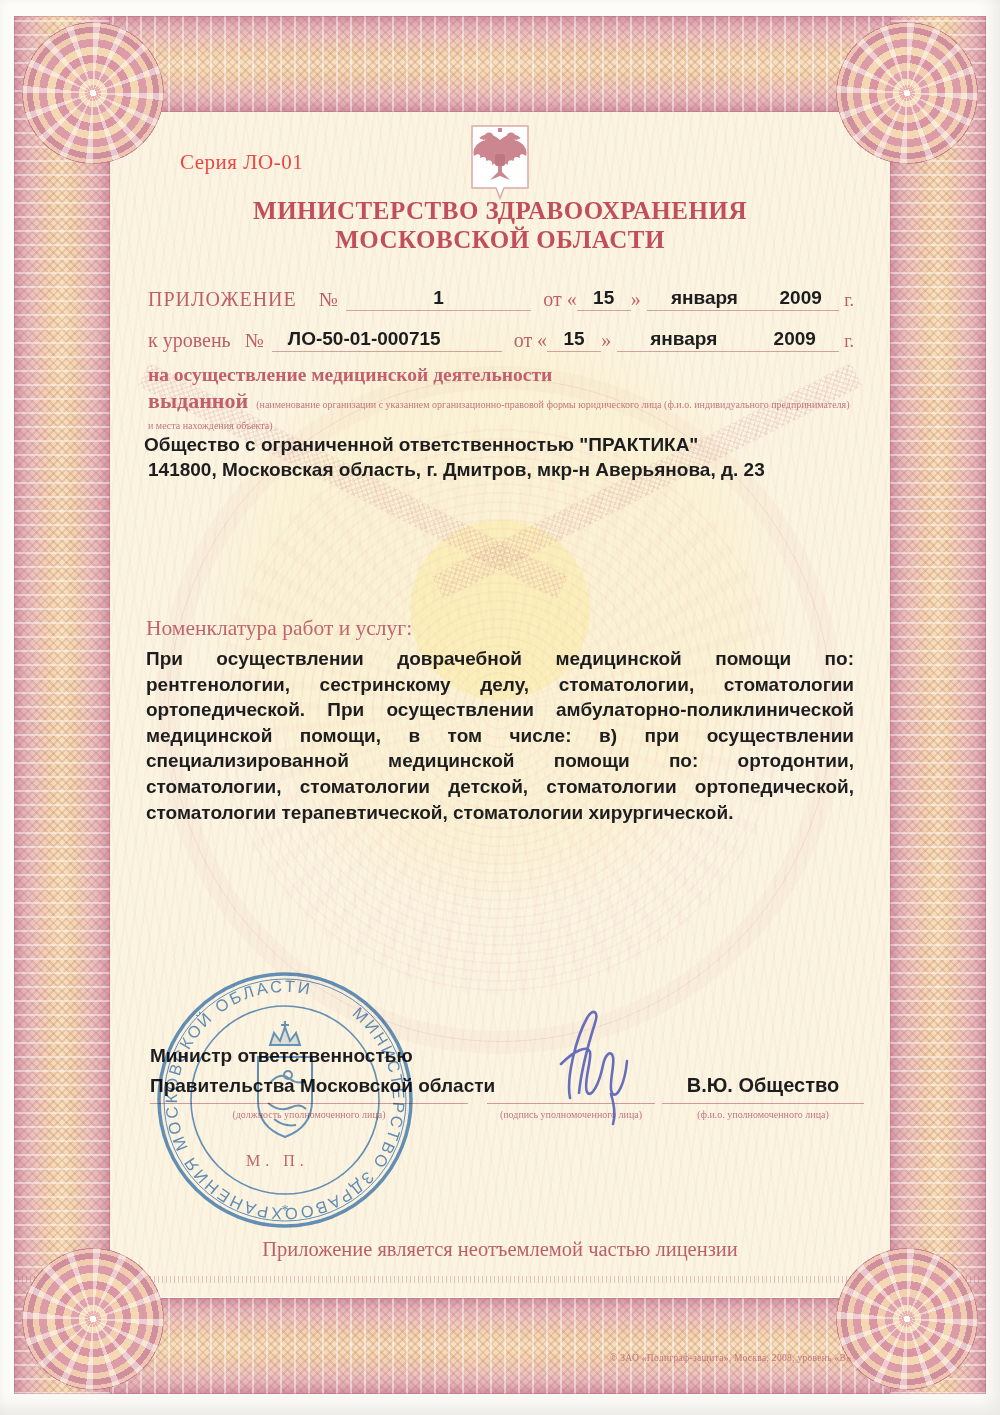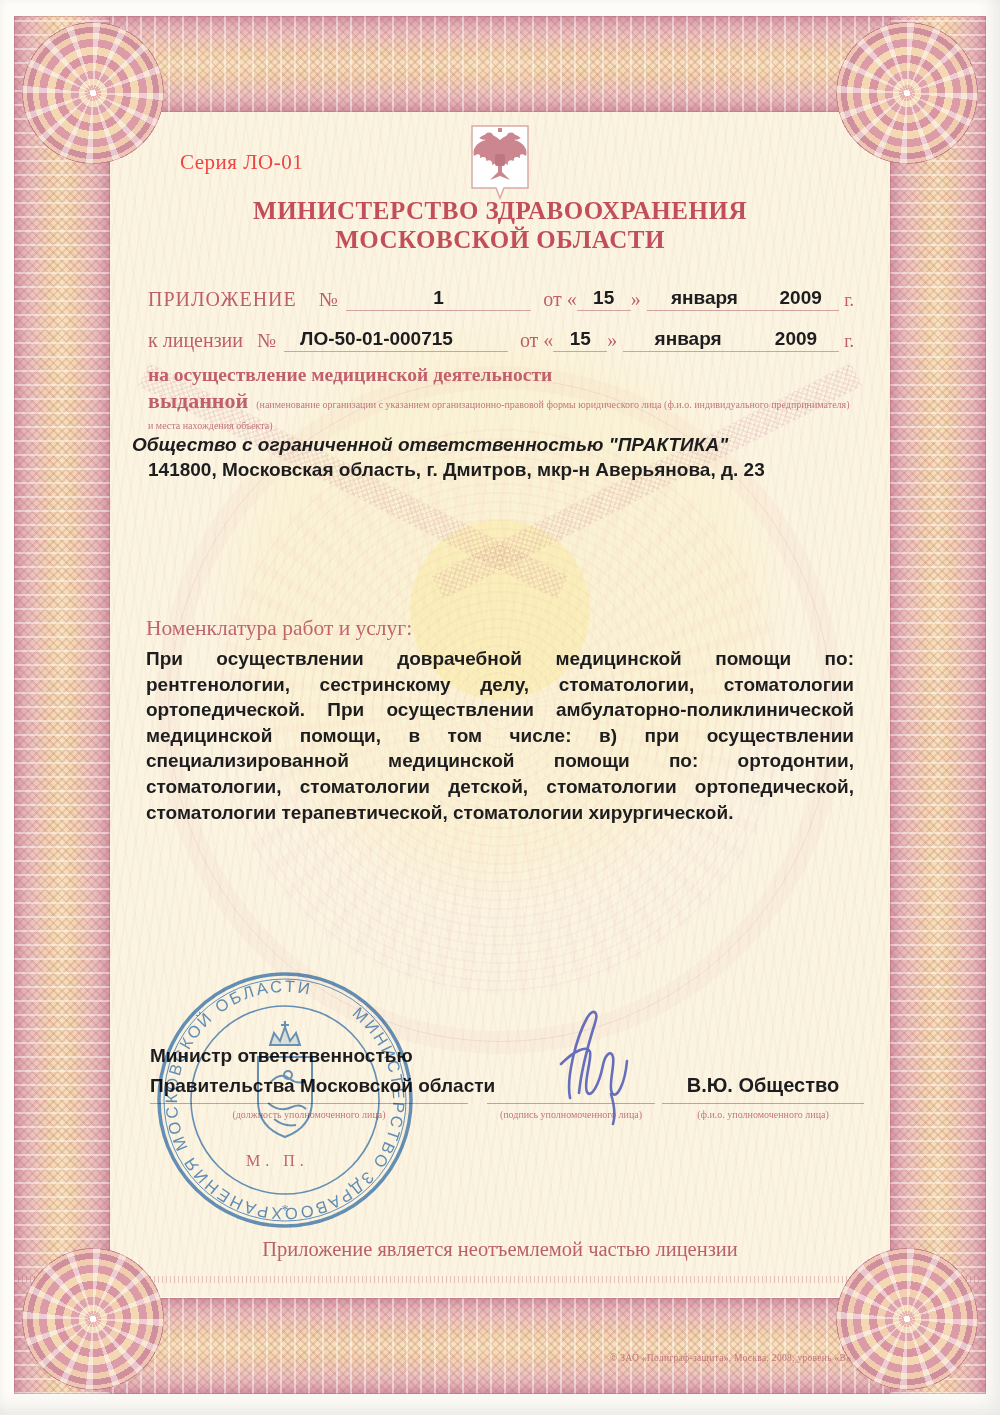--- a/index.html
+++ b/index.html
@@ -80,21 +80,21 @@
   .fieldrow .monthyear { flex:1.35; display:flex; }
   .fieldrow .month { flex:1.5; text-align:center; }
   .fieldrow .year { flex:1; text-align:center; }
   .fieldrow .suff { color:#bd5f69; margin-left:5px; font-size:18px; }
   .activity { left:148px; top:364px; font-size:19.5px; font-weight:700; color:#c1606b; }
   .issuedrow { left:148px; top:388px; width:710px; }
   .issued { font-size:22px; font-weight:700; color:#c1606b; font-family:"Liberation Serif", serif; }
   .cap { font-family:"Liberation Serif", serif; font-size:10px; color:#c2767f; }
   .cap.inline { margin-left:4px;margin-top:32px; }
   .cap2 { left:148px; top:420px; }
-  .orgname { left:132px; top:434px; font-size:19px;font-style:italic; }
+  .orgname { left:144px; top:434px; font-size:19px; }
   .orgaddr { left:148px; top:459px; font-size:19px; }
   .nomhead { left:146px; top:616px; font-size:21.5px; color:#c0646e; }
   .nombody { left:146px; top:646px; width:708px; font-size:19px; line-height:25.6px; text-align:justify; }
   .minline1 { left:150px; top:1045px; font-size:19px; }
   .minline2 { left:150px; top:1075px; font-size:19px; }
   .uline { position:absolute; height:0; border-bottom:1.5px solid rgba(176,96,106,.6); }
   .ul-pos { left:150px; width:318px; top:1103px; }
   .ul-sig { left:487px; width:168px; top:1103px; }
   .ul-name { left:662px; width:202px; top:1103px; }
   .cap-pos { left:150px; width:318px; top:1109px; text-align:center; }
@@ -154,21 +154,21 @@
     <span class="cell day blackfill">15</span>
     <span class="q">»</span>
     <span class="cell monthyear">
       <span class="month blackfill">января</span>
       <span class="year blackfill">2009</span>
     </span>
     <span class="suff">г.</span>
   </div>
 
   <div class="fieldrow" style="top:327px;">
-    <span class="lbl">к лицензии</span>
+    <span class="lbl">к уровень</span>
     <span class="sign" style="margin-left:14px;">№</span>
     <span class="cell val2 blackfill">ЛО-50-01-000715</span>
     <span class="from">от «</span>
     <span class="cell day blackfill">15</span>
     <span class="q">»</span>
     <span class="cell monthyear">
       <span class="month blackfill">января</span>
       <span class="year blackfill">2009</span>
     </span>
     <span class="suff">г.</span>

